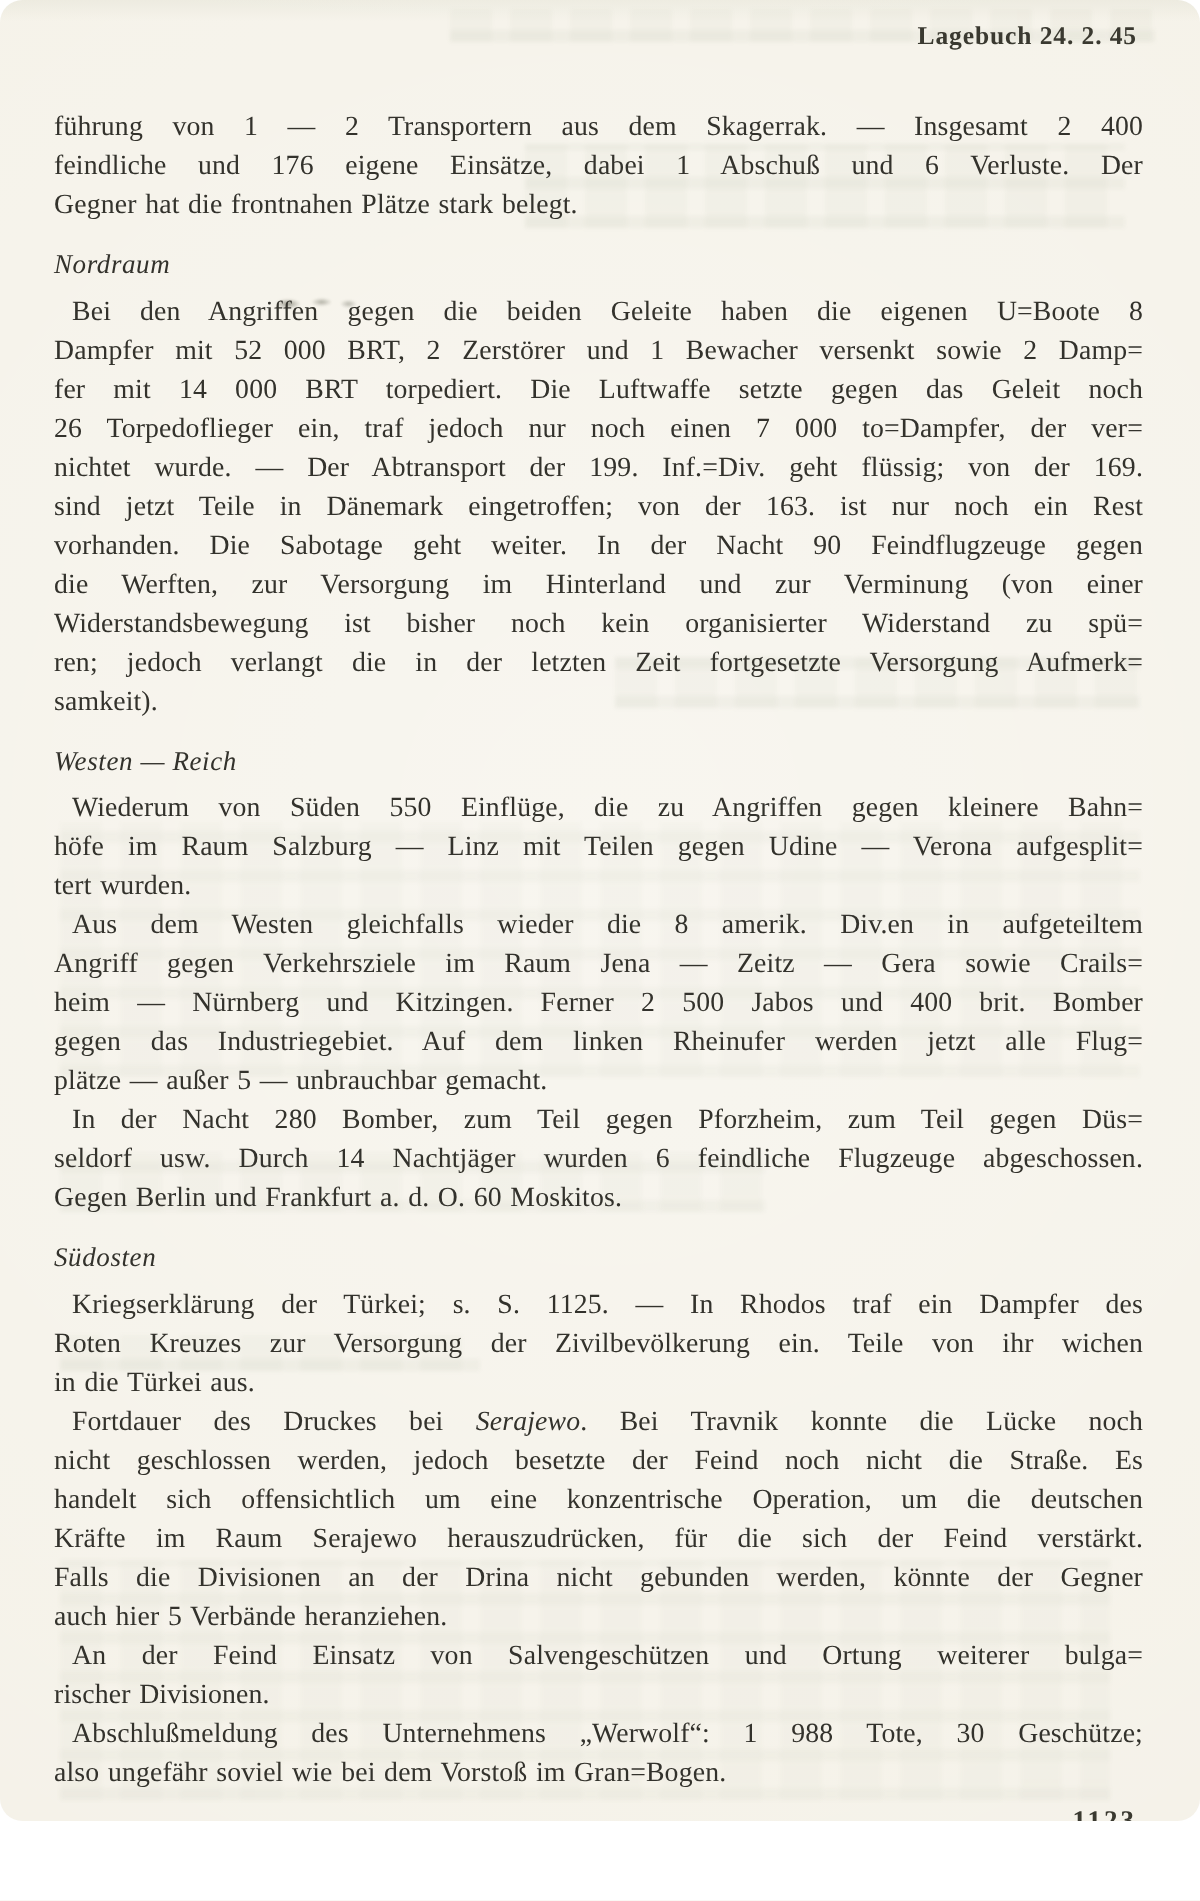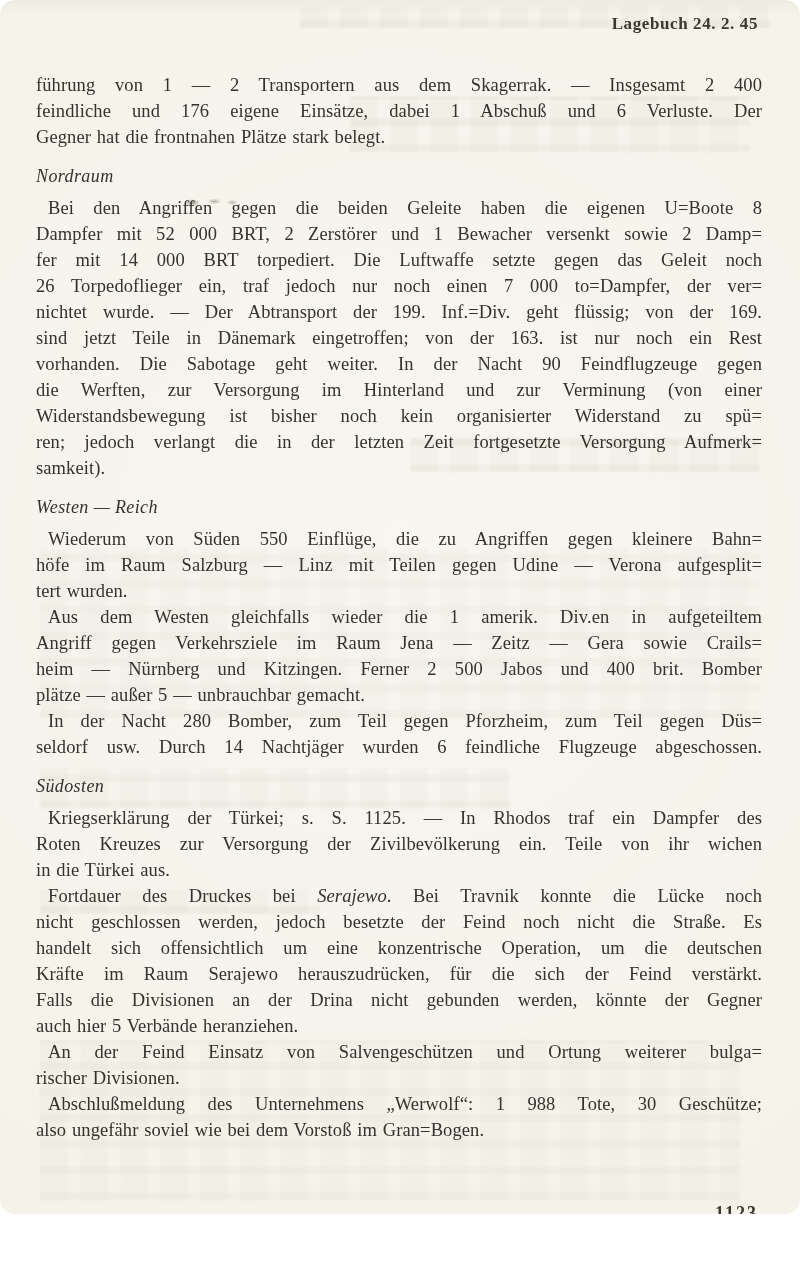--- a/index.html
+++ b/index.html
@@ -124,28 +124,30 @@
     </div>
 
     <div>
       <div class="sec-heading">Westen — Reich</div>
       <div class="para">
         <div class="ln first">Wiederum von Süden 550 Einflüge, die zu Angriffen gegen kleinere Bahn=</div>
         <div class="ln">höfe im Raum Salzburg — Linz mit Teilen gegen Udine — Verona aufgesplit=</div>
         <div class="ln last">tert wurden.</div>
       </div>
       <div class="para">
-        <div class="ln first">Aus dem Westen gleichfalls wieder die 1 amerik. Div.en in aufgeteiltem</div>
+        <div class="ln first">Aus dem Westen gleichfalls wieder die 8 amerik. Div.en in aufgeteiltem</div>
         <div class="ln">Angriff gegen Verkehrsziele im Raum Jena — Zeitz — Gera sowie Crails=</div>
         <div class="ln">heim — Nürnberg und Kitzingen. Ferner 2 500 Jabos und 400 brit. Bomber</div>
+        <div class="ln">gegen das Industriegebiet. Auf dem linken Rheinufer werden jetzt alle Flug=</div>
         <div class="ln last">plätze — außer 5 — unbrauchbar gemacht.</div>
       </div>
       <div class="para">
         <div class="ln first">In der Nacht 280 Bomber, zum Teil gegen Pforzheim, zum Teil gegen Düs=</div>
         <div class="ln">seldorf usw. Durch 14 Nachtjäger wurden 6 feindliche Flugzeuge abgeschossen.</div>
+        <div class="ln last">Gegen Berlin und Frankfurt a. d. O. 60 Moskitos.</div>
       </div>
     </div>
 
     <div>
       <div class="sec-heading">Südosten</div>
       <div class="para">
         <div class="ln first">Kriegserklärung der Türkei; s. S. 1125. — In Rhodos traf ein Dampfer des</div>
         <div class="ln">Roten Kreuzes zur Versorgung der Zivilbevölkerung ein. Teile von ihr wichen</div>
         <div class="ln last">in die Türkei aus.</div>
       </div>

